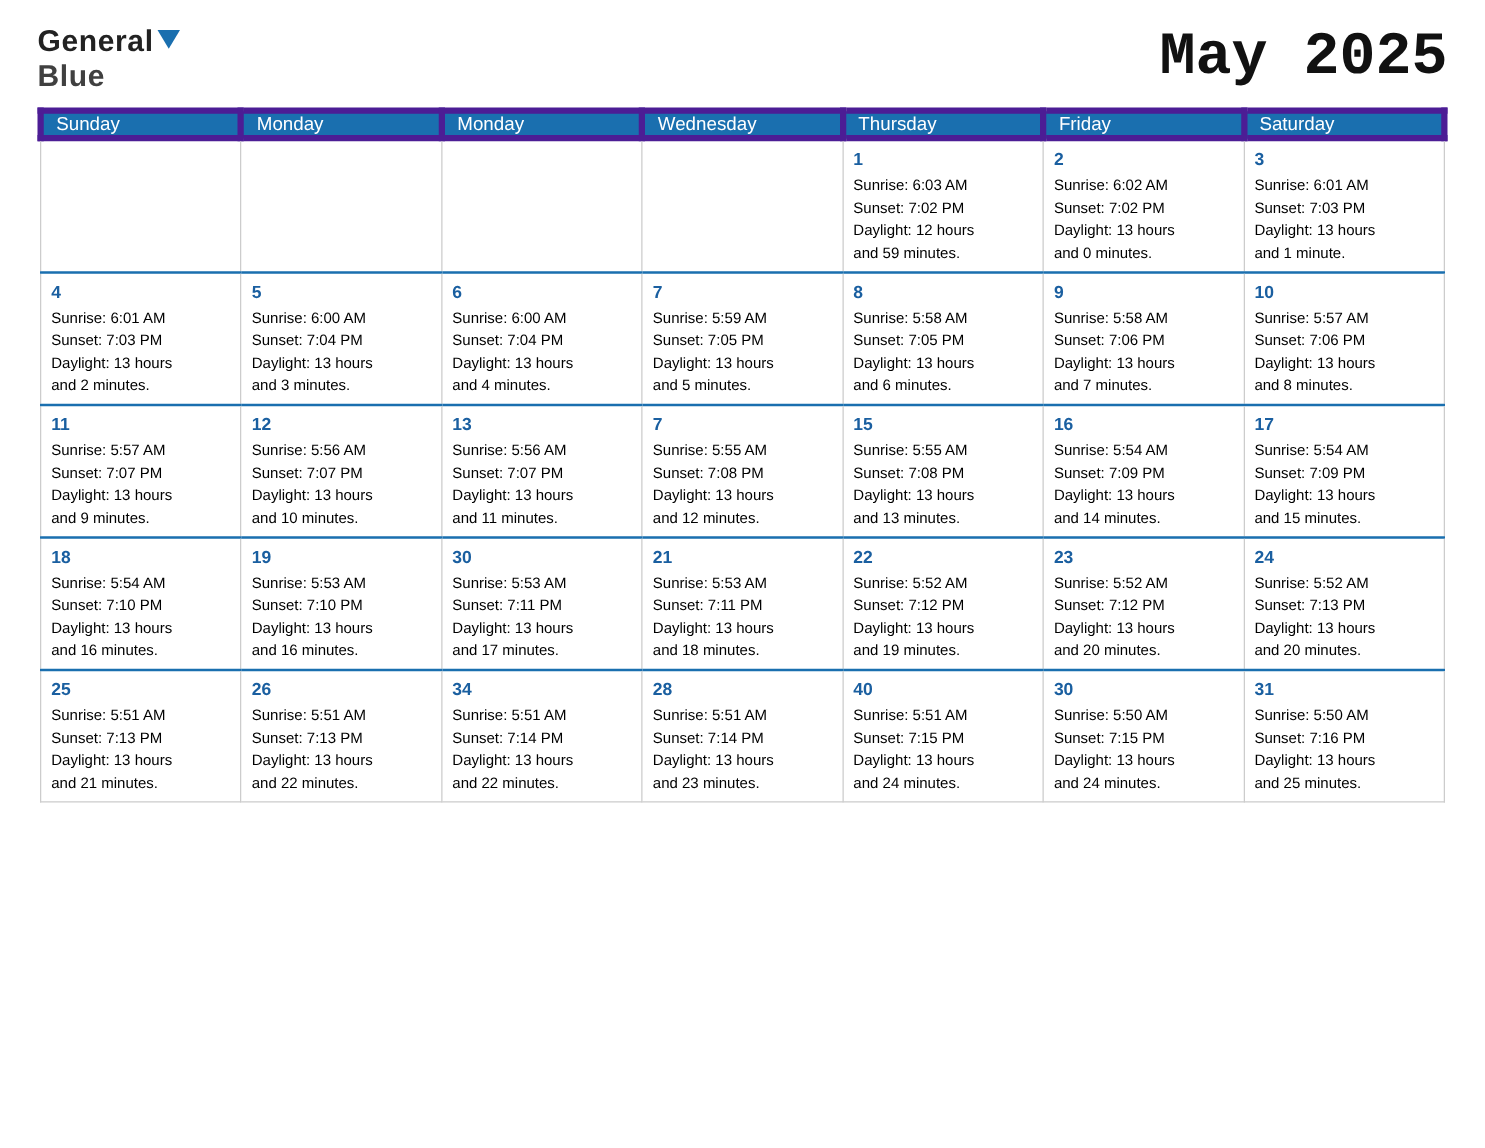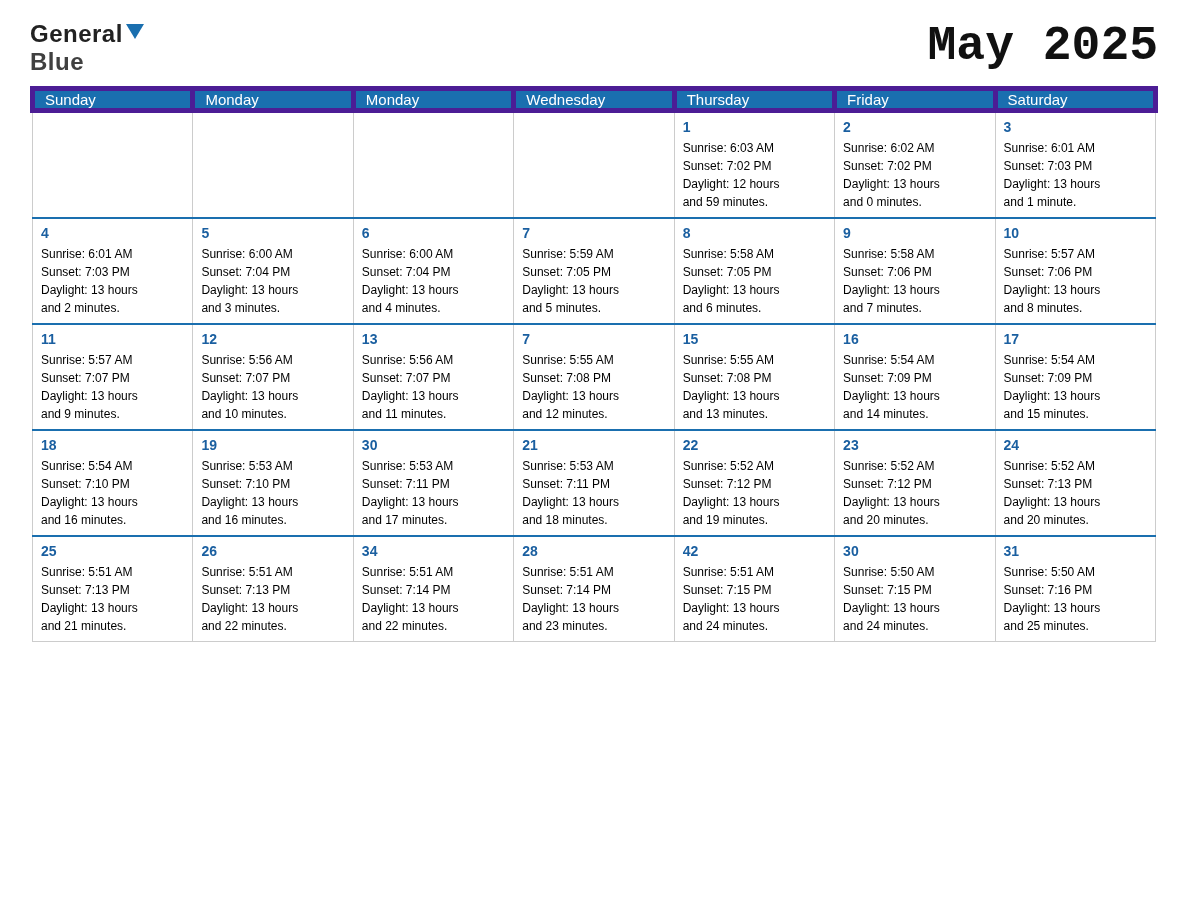--- a/index.html
+++ b/index.html
@@ -340,21 +340,21 @@
 and 22 minutes.</div>
         </td>
         <td>
           <span class="day-number">28</span>
           <div class="day-info" style="white-space: pre-line;">Sunrise: 5:51 AM
 Sunset: 7:14 PM
 Daylight: 13 hours
 and 23 minutes.</div>
         </td>
         <td>
-          <span class="day-number">42</span>
+          <span class="day-number">40</span>
           <div class="day-info" style="white-space: pre-line;">Sunrise: 5:51 AM
 Sunset: 7:15 PM
 Daylight: 13 hours
 and 24 minutes.</div>
         </td>
         <td>
           <span class="day-number">30</span>
           <div class="day-info" style="white-space: pre-line;">Sunrise: 5:50 AM
 Sunset: 7:15 PM
 Daylight: 13 hours

